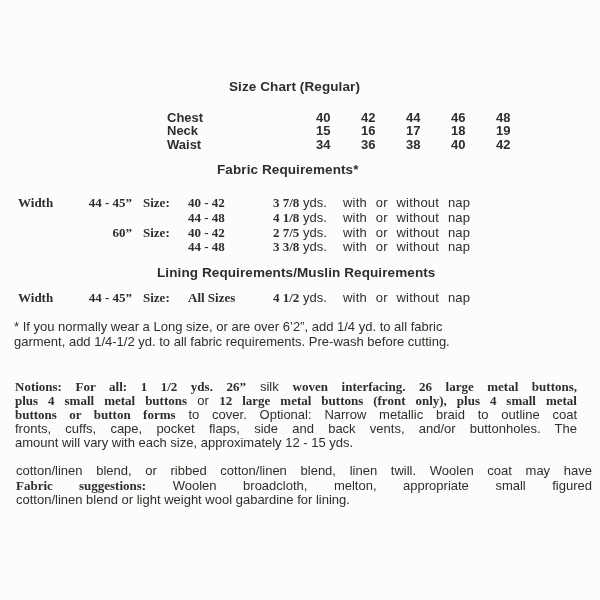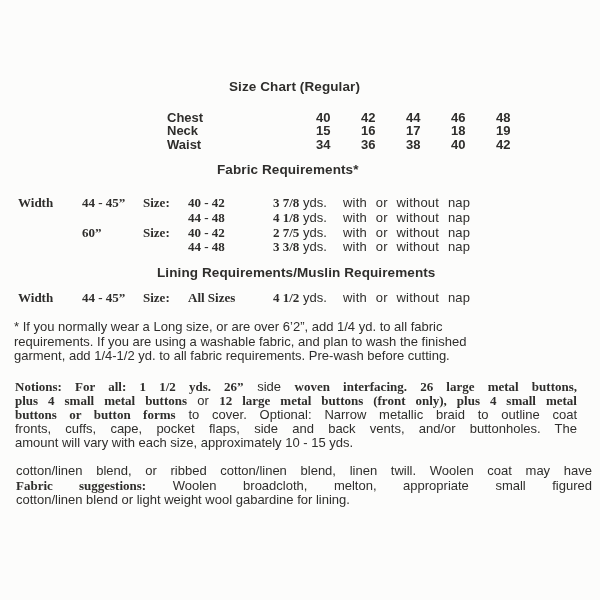--- a/index.html
+++ b/index.html
@@ -43,21 +43,21 @@
   #fabricReqs { top: 196px; }
   #liningReqs { top: 291px; }
   .req-row {
     display: grid;
     grid-template-columns: 64px 50px 56px 85px 70px auto;
     line-height: 14.8px;
     white-space: nowrap;
   }
   .bcell, .b, b { font-weight: 700; font-family: Liberation Serif, serif; }
   .r { font-weight: 400; }
-  .c2 { }
+  .c2 { text-align: right; }
   .c3 { padding-left: 11px; }
   .c6 { word-spacing: 5px; letter-spacing: 0.2px; }
 
   
   .para { position: absolute; font-size: 13px; }
   #footnotePara { left: 14px; top: 320px; width: 546px; line-height: 14.7px; }
   #notionsPara  { left: 15px; top: 380px; width: 562px; line-height: 14px; }
   #suggestPara  { left: 16px; top: 464px; width: 576px; line-height: 14.5px; }
   .pline { white-space: normal; }
   .jl { text-align: justify; text-align-last: justify; }
@@ -141,30 +141,29 @@
         <span class="c2 bcell">44 - 45”</span>
         <span class="c3 bcell">Size:</span>
         <span class="c4 bcell">All Sizes</span>
         <span class="c5"><b>4 1/2</b><span class="r"> yds.</span></span>
         <span class="c6 r">with or without nap</span>
       </div>
     </div>
 
   <div class="para" id="footnotePara">
       <div class="pline"><span class="r">*  If you normally wear a Long size, or are over 6’2”, add 1/4 yd. to all fabric</span></div>
-      <div class="pline"><span class="r">requirements.  If you are using a washable fabric, and plan to wash the finished</span></div>
       <div class="pline"><span class="r">garment, add 1/4-1/2 yd. to all fabric requirements.  Pre-wash before cutting.</span></div>
     </div>
 
   <div class="para" id="notionsPara">
-      <div class="pline jl"><span class="b">Notions:  For all: 1 1/2 yds. 26”</span><span class="r"> side </span><span class="b">woven interfacing.  26 large metal buttons,</span></div>
+      <div class="pline jl"><span class="b">Notions:  For all: 1 1/2 yds. 26”</span><span class="r"> silk </span><span class="b">woven interfacing.  26 large metal buttons,</span></div>
       <div class="pline jl"><span class="b">plus 4 small metal buttons</span><span class="r"> or </span><span class="b">12 large metal buttons (front only), plus 4 small metal</span></div>
       <div class="pline jl"><span class="b">buttons or button forms</span><span class="r"> to cover.  Optional:  Narrow metallic braid to outline coat</span></div>
       <div class="pline jl"><span class="r">fronts, cuffs, cape, pocket flaps, side and back vents, and/or buttonholes.  The</span></div>
-      <div class="pline"><span class="r">amount will vary with each size, approximately 10 - 15 yds.</span></div>
+      <div class="pline"><span class="r">amount will vary with each size, approximately 12 - 15 yds.</span></div>
     </div>
 
   <div class="para" id="suggestPara">
       <div class="pline jl"><span class="r">cotton/linen blend, or ribbed cotton/linen blend, linen twill.  Woolen coat may have</span></div>
       <div class="pline jl"><span class="b">Fabric suggestions:</span><span class="r">  Woolen broadcloth, melton, appropriate small figured</span></div>
       <div class="pline"><span class="r">cotton/linen blend or light weight wool gabardine for lining.</span></div>
     </div>
 
 </div>
 

